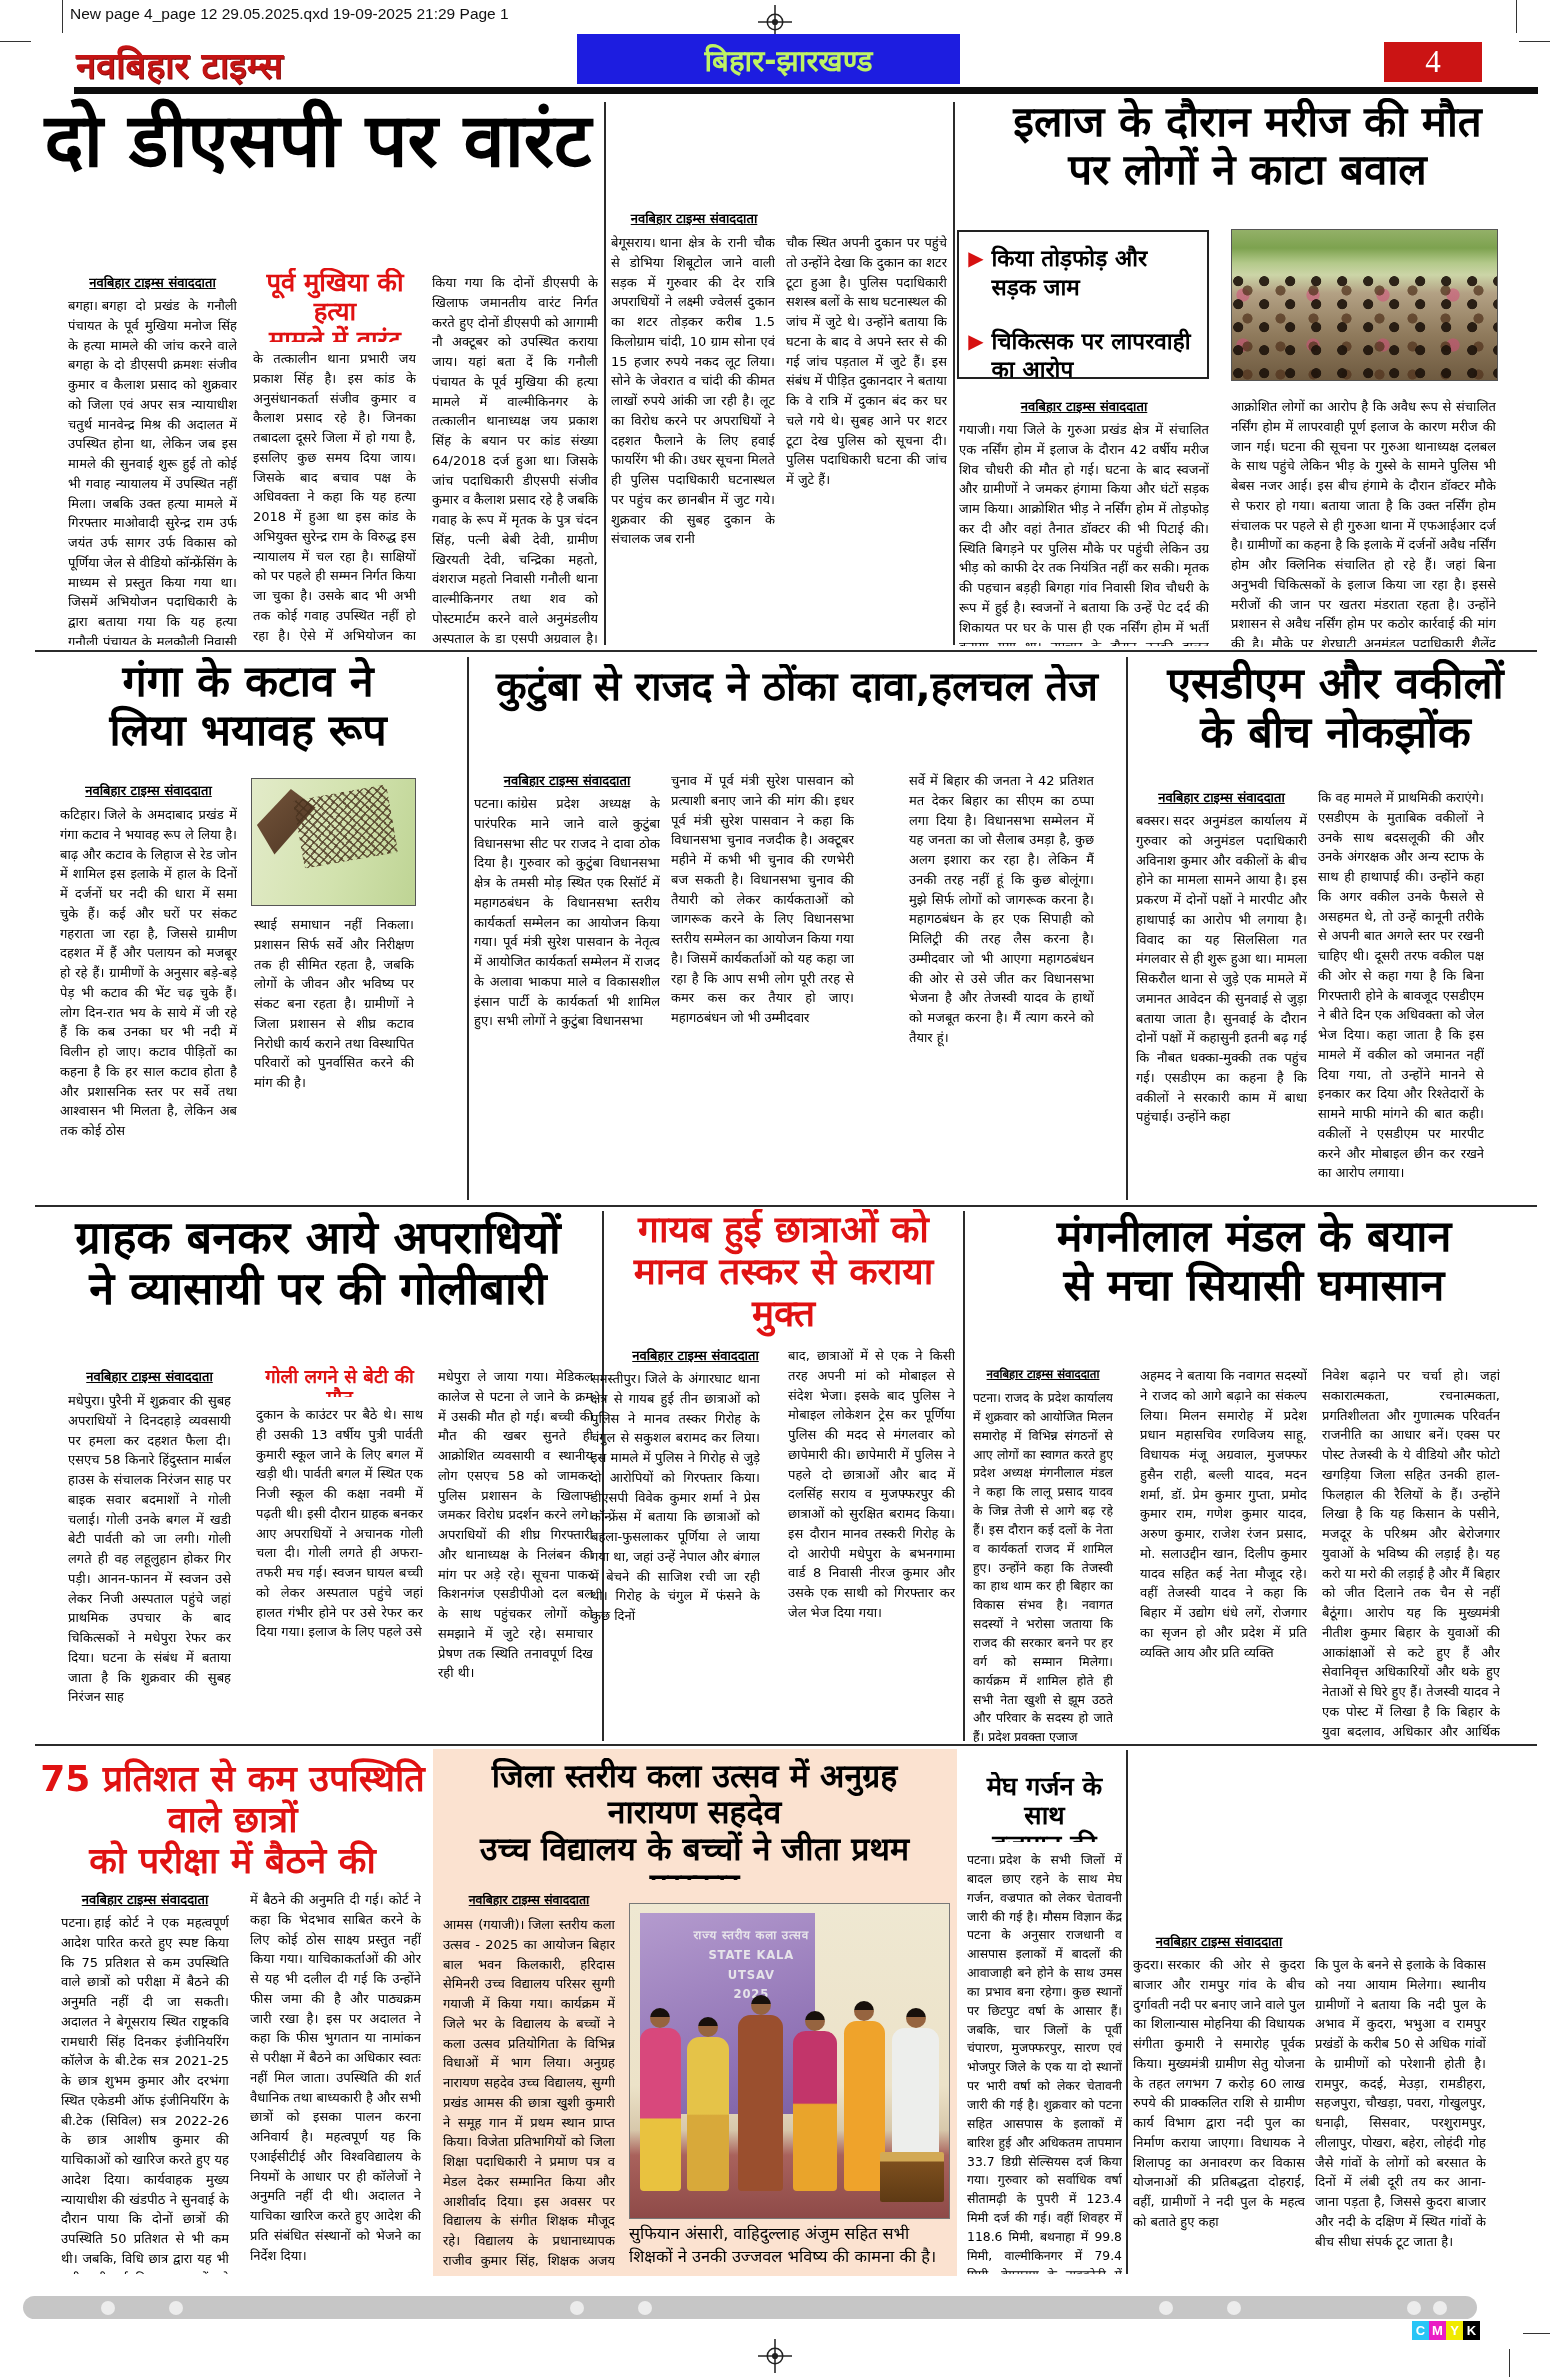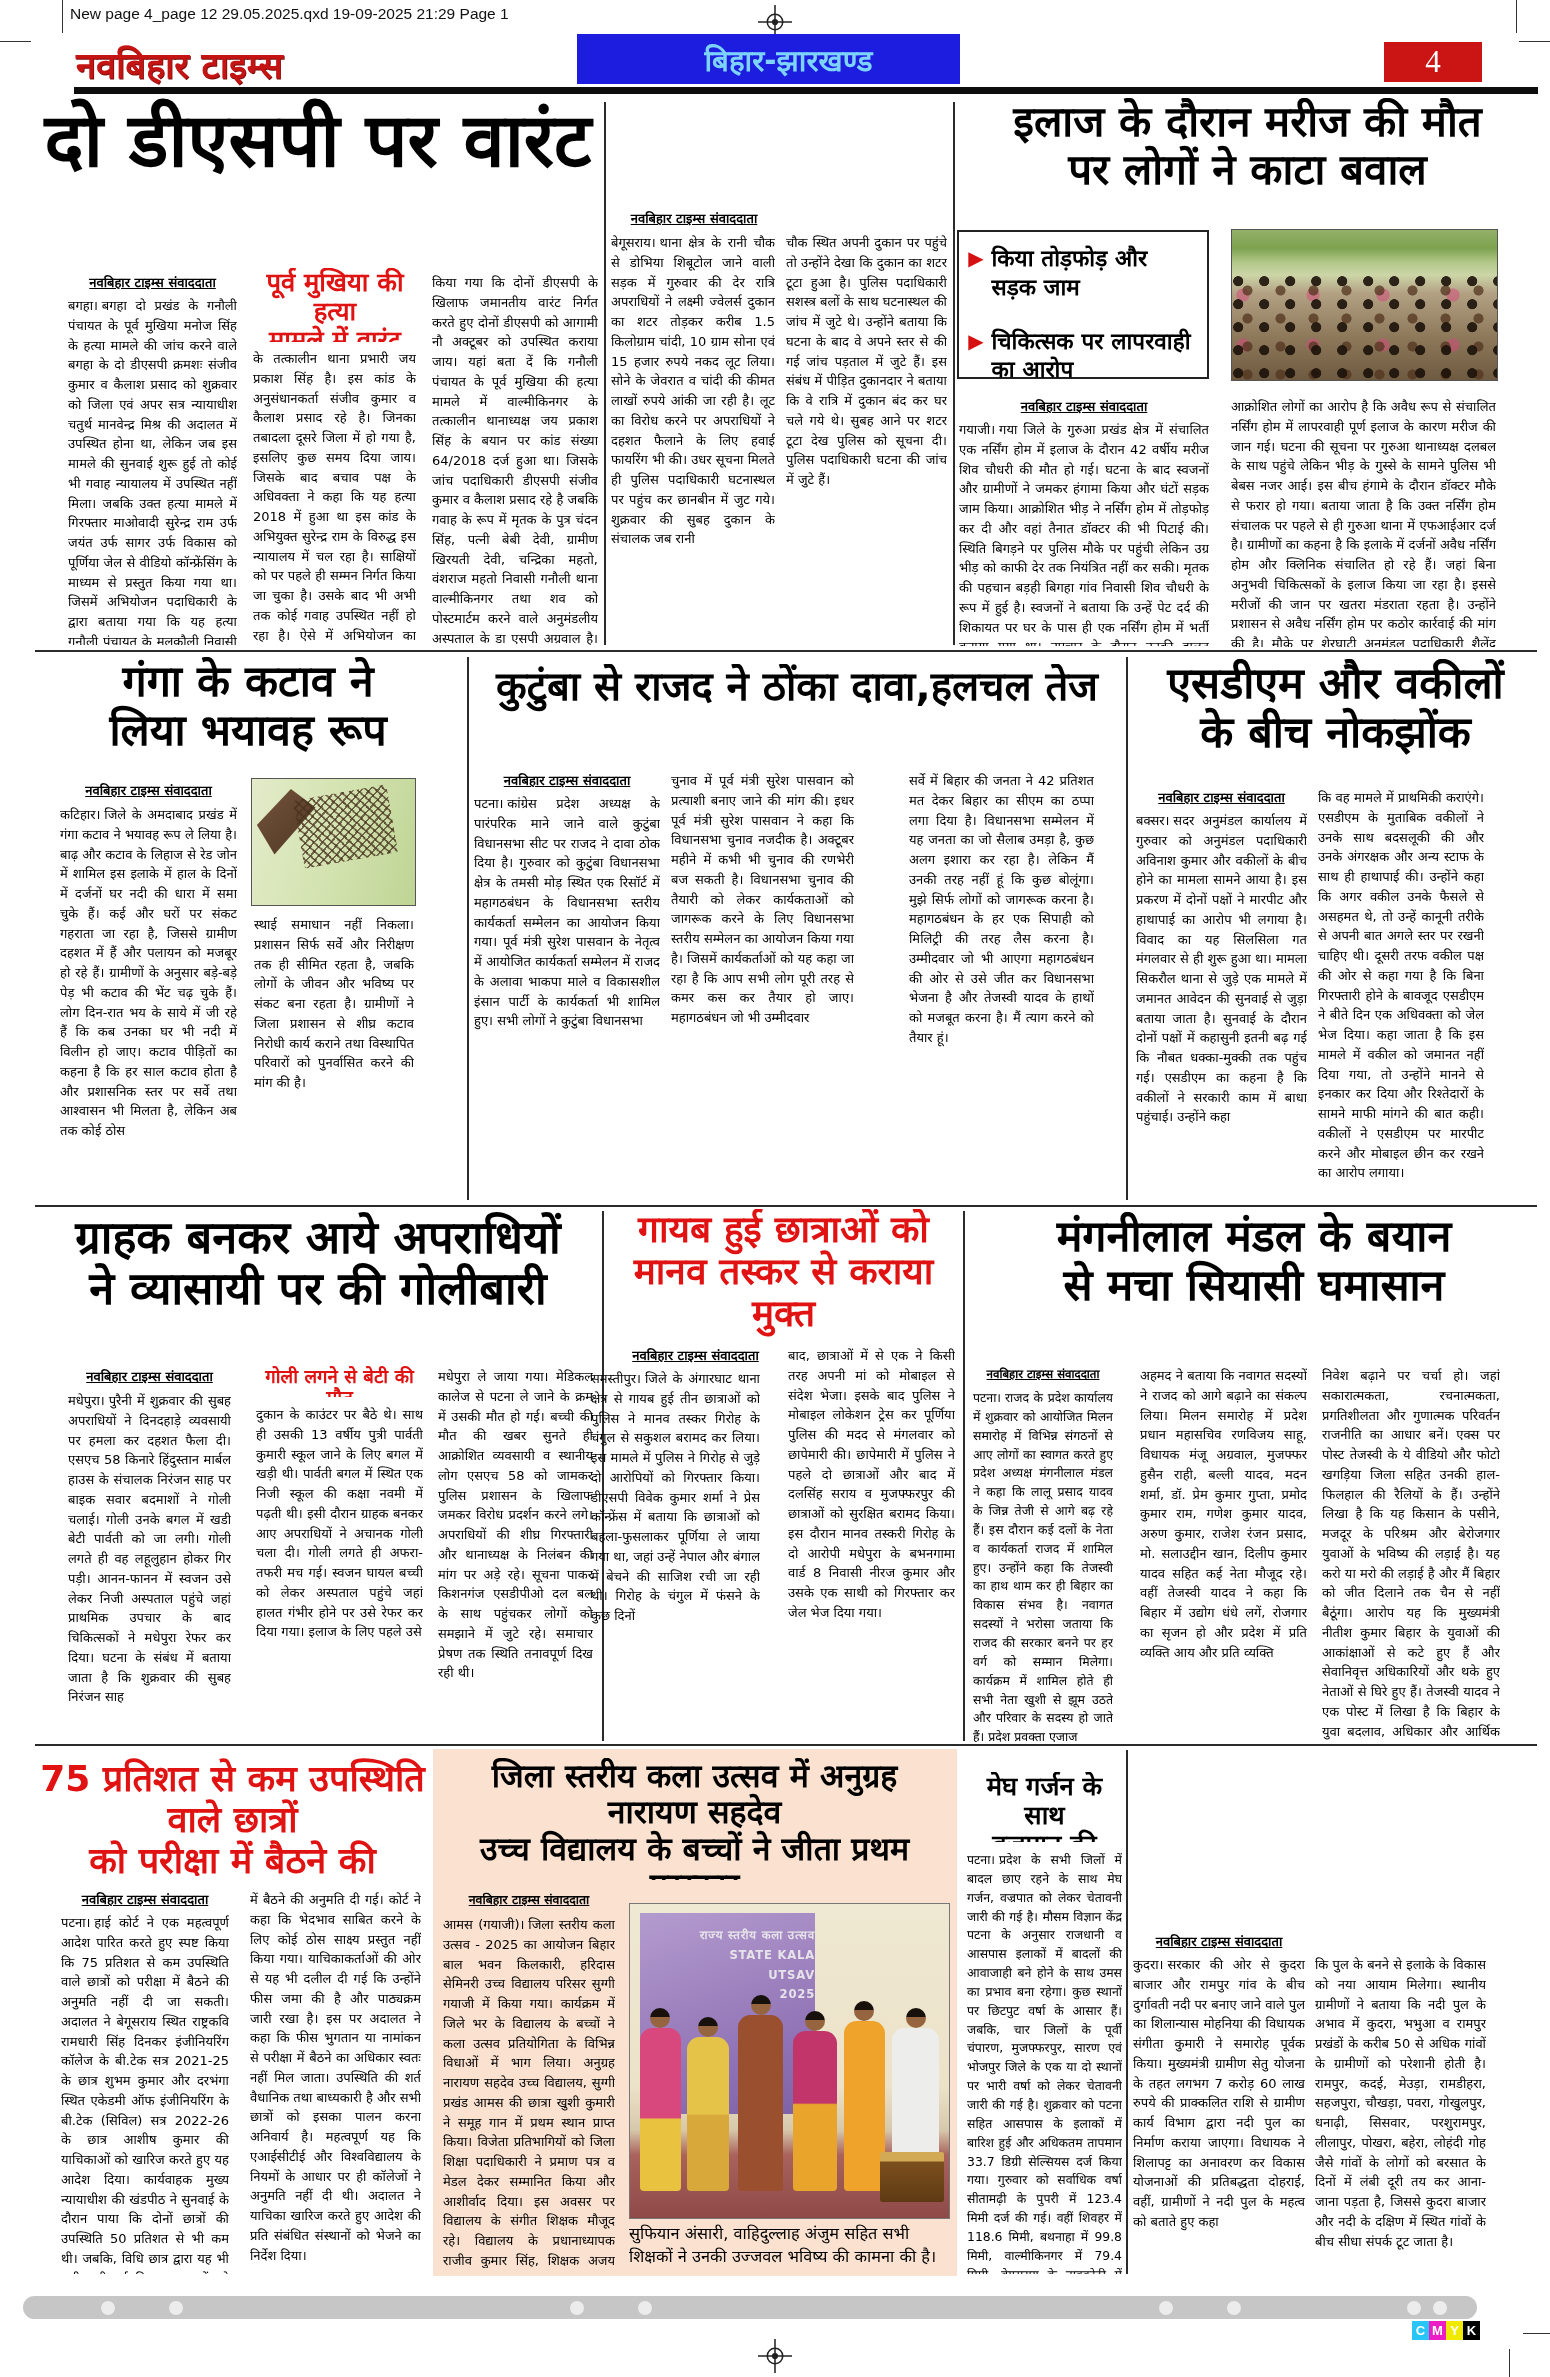--- a/index.html
+++ b/index.html
@@ -9,21 +9,21 @@
   .byl{position:absolute;font-weight:700;text-decoration:underline;text-align:center;font-size:13px;overflow:hidden;white-space:nowrap;}
   .hl{position:absolute;font-weight:700;text-align:center;line-height:1.14;white-space:pre-line;overflow:hidden;}
   .red{color:#e01212;}
   .city{font-weight:400;margin-right:3.9px;}
   .vr{position:absolute;width:1.6px;background:#2b2b2b;}
   .hr{position:absolute;height:1.6px;background:#2b2b2b;}
   .crop{position:absolute;background:#333;}
   .proof{position:absolute;font-size:15.5px;font-family:"Liberation Sans",sans-serif;color:#111;white-space:nowrap;}
   .brand{position:absolute;font-size:36px;font-weight:700;color:#c41414;text-shadow:0.8px 0.8px 0 #7d0b0b;white-space:nowrap;}
   .secbox{position:absolute;background:#1d1de0;display:flex;align-items:center;justify-content:center;}
-  .secbox span{color:#7dd3fc;font-weight:700;font-size:29.5px;margin-left:40px;}
+  .secbox span{color:#bef264;font-weight:700;font-size:29.5px;margin-left:40px;}
   .dateline{position:absolute;font-weight:700;font-size:28px;text-align:right;white-space:nowrap;}
   .pgbox{position:absolute;background:#cb1414;display:flex;align-items:center;justify-content:center;}
   .pgbox span{color:#fff;font-size:31px;font-family:"Liberation Serif",serif;}
   .thickrule{position:absolute;background:#0d0d0d;}
   .bulbox{position:absolute;border:2.3px solid #222;padding:12.4px 9.3px;box-sizing:border-box;}
   .bul{display:flex;gap:7.8px;font-size:22.5px;font-weight:700;line-height:1.25;margin-bottom:26px;}
   .arr{color:#d61111;font-size:20px;line-height:1.4;}
   .photo{position:absolute;border:0.8px solid #555;overflow:hidden;}
   .photo-crowd{background:linear-gradient(180deg,#93b068 0%,#7da24f 12%,#b3c98a 22%,#ccd5a7 30%,#b3a184 42%,#8f7a5c 70%,#6e5a40 100%);}
   .heads{position:absolute;left:0;right:0;bottom:0;height:70%;
@@ -36,21 +36,21 @@
   .roof{position:absolute;left:3%;top:8%;width:36%;height:52%;
      background:linear-gradient(135deg,#74543a,#4e3624);clip-path:polygon(0 55%,58% 0,100% 28%,30% 100%);}
   .mesh{position:absolute;left:28%;top:10%;width:58%;height:55%;transform:rotate(-10deg);border-radius:3.1px;
      background:repeating-linear-gradient(52deg,rgba(72,50,30,.85) 0 1.6px,transparent 1.6px 6.2px),
                 repeating-linear-gradient(-38deg,rgba(72,50,30,.7) 0 1.6px,transparent 1.6px 6.2px);}
   .kalabox{position:absolute;background:#fbe2d0;}
   .photo-award{position:absolute;overflow:hidden;border:0.8px solid #777;
      background:linear-gradient(180deg,#efe8d2 0%,#ece2c8 58%,#d7c8ab 72%,#a9625c 80%,#8e4a48 100%);}
   .banner{position:absolute;left:3%;top:3%;width:55%;height:64%;
      background:linear-gradient(160deg,#b49bce 0%,#8f72b5 70%,#7c61a4 100%);
-     color:#eee;text-align:right;padding-top:4%;box-sizing:border-box;font-weight:700;padding-left:48px;}
+     color:#eee;text-align:center;padding-top:4%;box-sizing:border-box;font-weight:700;padding-left:48px;}
   .banner div{font-size:11.6px;line-height:1.7;letter-spacing:0.8px;opacity:.9;}
   .pr{position:absolute;bottom:9%;}
   .pr .hd{width:20px;height:20px;border-radius:50%;margin:0 auto;background:linear-gradient(#17100b 44%,#96643f 46%);}
   .pr .bd{width:100%;height:calc(100% - 18.6px);border-radius:12.4px 12.4px 3.9px 3.9px;}
   .harm{position:absolute;right:1.5%;bottom:5%;width:20%;height:16%;border-radius:2.3px;
      background:linear-gradient(#d2a955 18%,#7d4f1e 20%,#5e3a14 100%);}
   .graybar{position:absolute;background:#c6c6c6;border-radius:12.4px;}
   .dot{position:absolute;width:14px;height:14px;border-radius:50%;background:#ececec;}
   .cmyk{position:absolute;display:flex;}
   .cmyk span{width:17px;height:19.4px;display:flex;align-items:center;justify-content:center;

